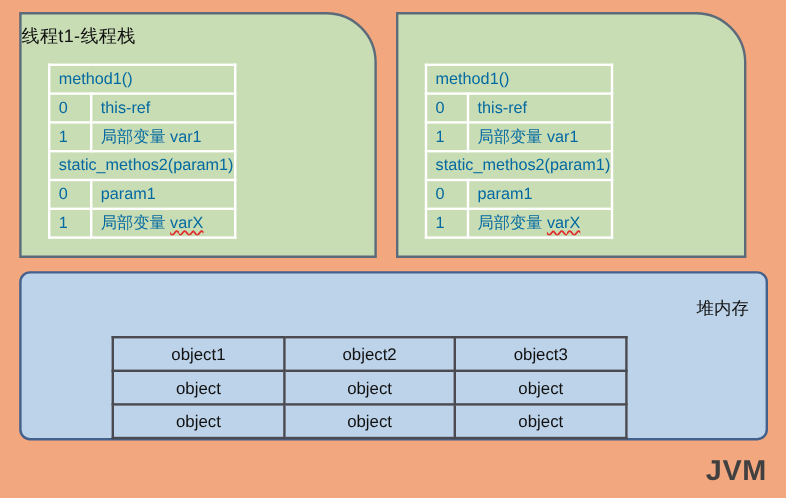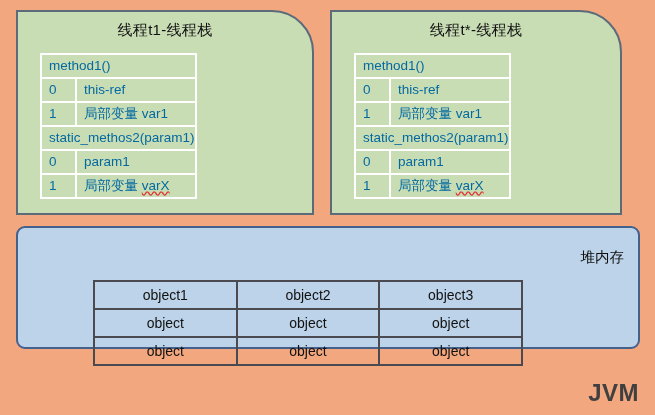--- a/index.html
+++ b/index.html
@@ -27,21 +27,20 @@
     height: 205px;
     background: #C9DDB5;
     border: 2px solid #5C6B7A;
     border-radius: 0 42px 0 0;
     box-sizing: border-box;
   }
   #stack-panel-0 { left: 16px;  width: 298px; }
   #stack-panel-1 { left: 330px; width: 292px; }
 
   .stack-title {
-    text-align: center;
     font-size: 15px;
     color: #111111;
     padding-top: 9px;
     letter-spacing: .3px;
     white-space: nowrap;
   }
 
   .frame-table {
     position: absolute;
     left: 22px;
@@ -67,21 +66,21 @@
     text-decoration: underline wavy #E03030;
     text-decoration-skip-ink: none;
   }
 
   
   #heap-panel {
     position: absolute;
     left: 16px;
     top: 226px;
     width: 624px;
-    height: 123px;
+    height: 141px;
     background: #BDD3E9;
     border: 2px solid #44618C;
     border-radius: 9px;
     box-sizing: border-box;
   }
   #heap-label {
     position: absolute;
     right: 14px;
     top: 20px;
     font-size: 14.5px;
@@ -146,21 +145,20 @@
           </tr>
           <tr>
             <td class="idx">1</td>
             <td>局部变量 <span class="misspelled">varX</span></td>
           </tr>
         </tbody>
       </table>
   </div>
 
   <div class="stack-panel" id="stack-panel-1">
-    <div class="stack-title">线程t*-线程栈</div>
     <table class="frame-table">
         <tbody>
           <tr>
             <td class="method" colspan="2">method1()</td>
           </tr>
           <tr>
             <td class="idx">0</td>
             <td>this-ref</td>
           </tr>
           <tr>

